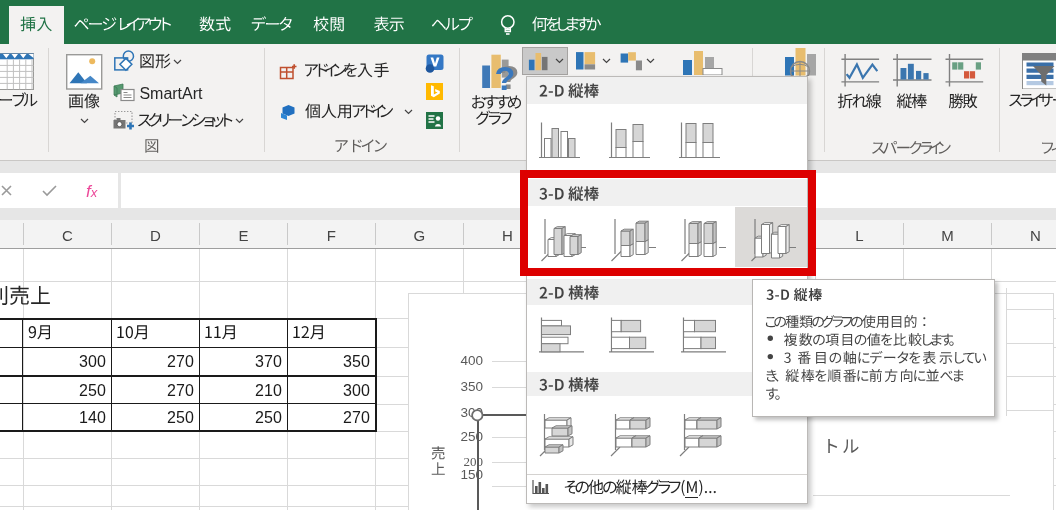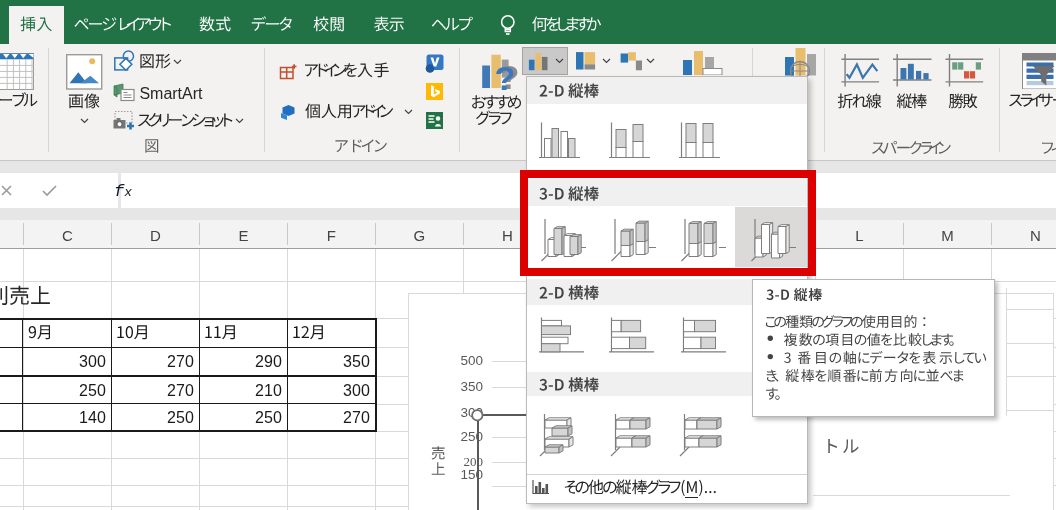--- a/index.html
+++ b/index.html
@@ -9,21 +9,21 @@
 </style></head><body>
 <div id="page">
 <div class="abs" style="left:0.0px;top:160.0px;width:1056.0px;height:60.0px;background:#e6e6e6"></div>
 <div class="abs" style="left:0.0px;top:159.5px;width:1056.0px;height:1.0px;background:#c9c7c5"></div>
 <div class="abs" style="left:0.0px;top:172.5px;width:117.7px;height:35.5px;background:#fff"></div>
 <div class="abs" style="left:120.6px;top:172.5px;width:935.4px;height:35.5px;background:#fff"></div>
 <svg class="abs" style="left:0;top:183px" width="110" height="16">
 <path d="M2 3 L11 12 M11 3 L2 12" stroke="#9a9a9a" stroke-width="1.6" fill="none"></path>
 <path d="M43 8 L47 12 L56 3" stroke="#9a9a9a" stroke-width="1.6" fill="none"></path>
 </svg>
-<div style="position:absolute;font-size:17.0px;color:#0f172a;font-family:Liberation Mono, monospace;white-space:pre;line-height:20.4px;left:86.0px;top:181.7px;margin-left:28px;"><i>f</i><i style="font-size:13px">x</i></div>
+<div style="position:absolute;font-size:17.0px;color:#ec4899;font-family:Liberation Sans, sans-serif;white-space:pre;line-height:20.4px;left:86.0px;top:181.7px;"><i>f</i><i style="font-size:13px">x</i></div>
 <div class="abs" style="left:0.0px;top:219.5px;width:1056.0px;height:29.0px;background:#f3f3f3"></div>
 <div class="abs" style="left:0.0px;top:248.0px;width:1056.0px;height:1.0px;background:#9e9e9e"></div>
 <div class="abs" style="left:23.4px;top:223.0px;width:1.0px;height:22.0px;background:#c9c9c9"></div>
 <div class="abs" style="left:111.4px;top:223.0px;width:1.0px;height:22.0px;background:#c9c9c9"></div>
 <div class="abs" style="left:199.4px;top:223.0px;width:1.0px;height:22.0px;background:#c9c9c9"></div>
 <div class="abs" style="left:287.4px;top:223.0px;width:1.0px;height:22.0px;background:#c9c9c9"></div>
 <div class="abs" style="left:375.4px;top:223.0px;width:1.0px;height:22.0px;background:#c9c9c9"></div>
 <div class="abs" style="left:463.4px;top:223.0px;width:1.0px;height:22.0px;background:#c9c9c9"></div>
 <div class="abs" style="left:551.4px;top:223.0px;width:1.0px;height:22.0px;background:#c9c9c9"></div>
 <div class="abs" style="left:639.4px;top:223.0px;width:1.0px;height:22.0px;background:#c9c9c9"></div>
@@ -63,21 +63,21 @@
 <div class="abs" style="left:0.0px;top:505.5px;width:408.0px;height:1.0px;background:#d9d9d9"></div>
 <div class="abs" style="left:375.4px;top:317.6px;width:680.6px;height:1.0px;background:#d9d9d9"></div>
 <div class="abs" style="left:375.4px;top:347.4px;width:680.6px;height:1.0px;background:#d9d9d9"></div>
 <div class="abs" style="left:375.4px;top:376.1px;width:680.6px;height:1.0px;background:#d9d9d9"></div>
 <div class="abs" style="left:375.4px;top:403.6px;width:680.6px;height:1.0px;background:#d9d9d9"></div>
 <div class="abs" style="left:375.4px;top:430.7px;width:680.6px;height:1.0px;background:#d9d9d9"></div>
 <svg class="jt" style="left:-54.5px;top:280.7px" width="107.0" height="28.6">
       <path transform="translate(0,22.26)" d="M12.6 -16.4H18.9V-14.9H14.1V1.7H12.6ZM1.4 -15.3H11.4V-13.9H1.4ZM0.9 -9.5H11.7V-8.1H0.9ZM5.6 -17.6H7.2V-14.5H5.6ZM2.7 -13.2 4 -13.5Q4.4 -12.7 4.7 -11.7Q4.9 -10.8 5 -10.1L3.6 -9.8Q3.6 -10.5 3.3 -11.4Q3.1 -12.4 2.7 -13.2ZM8.7 -13.6 10.3 -13.3Q9.9 -12.3 9.6 -11.4Q9.2 -10.4 8.8 -9.7L7.6 -10Q7.8 -10.5 8 -11.1Q8.2 -11.8 8.4 -12.4Q8.6 -13.1 8.7 -13.6ZM2.8 -0.9H9.8V0.5H2.8ZM2.3 -6.2H10.6V1.6H9V-4.8H3.8V1.7H2.3ZM18.5 -16.4H18.8L19.1 -16.5L20.2 -15.7Q19.6 -14.2 18.8 -12.5Q18 -10.8 17.3 -9.4Q18.4 -8.4 18.9 -7.5Q19.5 -6.6 19.7 -5.8Q19.9 -5 19.9 -4.3Q19.9 -3.3 19.7 -2.6Q19.5 -1.9 18.9 -1.5Q18.4 -1.1 17.5 -1Q17.1 -1 16.6 -1Q16.2 -1 15.7 -1Q15.7 -1.3 15.6 -1.8Q15.5 -2.2 15.3 -2.6Q15.7 -2.5 16.2 -2.5Q16.6 -2.5 16.9 -2.5Q17.2 -2.5 17.4 -2.6Q17.6 -2.6 17.8 -2.8Q18.1 -3 18.3 -3.4Q18.4 -3.8 18.4 -4.4Q18.4 -5.4 17.8 -6.6Q17.3 -7.8 15.7 -9.2Q16.1 -10 16.5 -10.9Q16.9 -11.8 17.2 -12.7Q17.6 -13.6 17.9 -14.5Q18.3 -15.3 18.5 -15.9Z M23.7 -13.5H29.5V-12.3H23.7ZM33.3 -13.5H39.3V-12.3H33.3ZM38.6 -16.6H40.2V-0.5Q40.2 0.3 40 0.7Q39.8 1.2 39.2 1.4Q38.7 1.6 37.7 1.6Q36.8 1.6 35.3 1.6Q35.3 1.4 35.2 1.1Q35.1 0.8 35 0.5Q34.9 0.2 34.7 0Q35.5 0 36.2 0.1Q36.8 0.1 37.3 0.1Q37.9 0.1 38.1 0.1Q38.4 0 38.5 -0.1Q38.6 -0.2 38.6 -0.5ZM23.8 -16.6H30.4V-8.9H23.8V-10.3H29V-15.3H23.8ZM39.4 -16.6V-15.3H33.9V-10.2H39.4V-8.9H32.4V-16.6ZM22.9 -16.6H24.5V1.7H22.9Z M54.5 -15.1H56V-3.5H54.5ZM59.6 -17.2H61.2V-0.4Q61.2 0.4 60.9 0.8Q60.7 1.2 60.2 1.4Q59.7 1.6 58.8 1.7Q57.9 1.7 56.4 1.7Q56.4 1.5 56.3 1.2Q56.2 0.9 56.1 0.6Q56 0.3 55.8 0.1Q57 0.1 57.9 0.1Q58.8 0.1 59.1 0.1Q59.3 0.1 59.5 -0Q59.6 -0.1 59.6 -0.4ZM46.7 -7.5H51.6V-6.1H46.7ZM51 -7.5H52.4Q52.4 -7.5 52.4 -7.4Q52.4 -7.3 52.4 -7.1Q52.4 -7 52.4 -6.9Q52.3 -4.2 52.2 -2.6Q52.1 -1 51.9 -0.2Q51.7 0.7 51.4 1Q51.2 1.3 50.8 1.4Q50.5 1.6 50.1 1.6Q49.6 1.6 48.9 1.6Q48.2 1.6 47.5 1.6Q47.4 1.3 47.3 0.9Q47.2 0.5 47 0.2Q47.8 0.3 48.5 0.3Q49.1 0.3 49.4 0.3Q49.7 0.3 49.9 0.3Q50 0.2 50.1 0.1Q50.4 -0.2 50.5 -0.9Q50.6 -1.7 50.8 -3.2Q50.9 -4.7 51 -7.3ZM45.4 -15.3V-11.2H50.8V-15.3ZM44 -16.7H52.3V-9.8H44ZM46.3 -10.3H47.9Q47.8 -8.7 47.6 -7Q47.4 -5.3 47 -3.6Q46.5 -2 45.8 -0.7Q45 0.7 43.8 1.7Q43.6 1.4 43.3 1.1Q43 0.8 42.7 0.6Q43.8 -0.3 44.5 -1.5Q45.2 -2.8 45.6 -4.3Q45.9 -5.7 46.1 -7.3Q46.2 -8.8 46.3 -10.3Z M64.4 -15.6H82.7V-14.1H64.4ZM66.3 -12H80.8V-10.6H66.3ZM64.9 -8.9H82.1V-4.9H80.5V-7.5H66.4V-4.9H64.9ZM72.6 -17.6H74.3V-11.3H72.6ZM75.1 -6.4H76.7V-0.8Q76.7 -0.4 76.8 -0.3Q77 -0.1 77.6 -0.1Q77.8 -0.1 78.2 -0.1Q78.5 -0.1 79 -0.1Q79.4 -0.1 79.9 -0.1Q80.3 -0.1 80.4 -0.1Q80.8 -0.1 81 -0.3Q81.2 -0.5 81.3 -1.1Q81.4 -1.7 81.4 -2.9Q81.6 -2.8 81.8 -2.6Q82.1 -2.5 82.4 -2.4Q82.6 -2.3 82.8 -2.3Q82.8 -0.8 82.5 -0.1Q82.3 0.7 81.9 1Q81.4 1.3 80.6 1.3Q80.4 1.3 80 1.3Q79.5 1.3 79 1.3Q78.5 1.3 78.1 1.3Q77.6 1.3 77.5 1.3Q76.5 1.3 76 1.1Q75.5 0.9 75.3 0.5Q75.1 0 75.1 -0.8ZM69.9 -6.4H71.5Q71.4 -4.8 71 -3.5Q70.7 -2.2 70 -1.2Q69.3 -0.2 68 0.5Q66.8 1.2 64.8 1.7Q64.8 1.5 64.6 1.2Q64.4 1 64.3 0.8Q64.1 0.5 63.9 0.4Q65.7 -0 66.9 -0.6Q68 -1.2 68.6 -2Q69.2 -2.9 69.5 -4Q69.8 -5 69.9 -6.4Z M93.9 -10.8H102.5V-9.3H93.9ZM85.1 -0.9H103.9V0.7H85.1ZM93 -17.3H94.6V-0.1H93Z" fill="#262626"></path>
     </svg>
 <div class="abs" style="left:407.6px;top:292.6px;width:646.0px;height:218.0px;background:#fff;border:1.2px solid #d9d9d9"></div>
-<div style="position:absolute;font-size:13.5px;color:#595959;font-family:'Liberation Sans',sans-serif;white-space:pre;line-height:16.2px;right:573.0px;top:353.3px;">500</div>
+<div style="position:absolute;font-size:13.5px;color:#595959;font-family:'Liberation Sans',sans-serif;white-space:pre;line-height:16.2px;right:573.0px;top:353.3px;">400</div>
 <div class="abs" style="left:492.0px;top:361.0px;width:34.5px;height:1.0px;background:#d9d9d9"></div>
 <div style="position:absolute;font-size:13.5px;color:#595959;font-family:'Liberation Sans',sans-serif;white-space:pre;line-height:16.2px;right:573.0px;top:379.3px;">350</div>
 <div class="abs" style="left:492.0px;top:387.0px;width:34.5px;height:1.0px;background:#d9d9d9"></div>
 <div style="position:absolute;font-size:13.5px;color:#595959;font-family:'Liberation Sans',sans-serif;white-space:pre;line-height:16.2px;right:573.0px;top:404.6px;">300</div>
 <div style="position:absolute;font-size:13.5px;color:#595959;font-family:'Liberation Sans',sans-serif;white-space:pre;line-height:16.2px;right:573.0px;top:429.3px;">250</div>
 <div class="abs" style="left:492.0px;top:437.0px;width:34.5px;height:1.0px;background:#d9d9d9"></div>
 <div style="position:absolute;font-size:13px;color:#595959;font-family:Liberation Serif, serif;white-space:pre;line-height:16.2px;right:573.0px;top:453.8px;">200</div>
 <div class="abs" style="left:492.0px;top:461.5px;width:34.5px;height:1.0px;background:#d9d9d9"></div>
 <div style="position:absolute;font-size:13.5px;color:#595959;font-family:'Liberation Sans',sans-serif;white-space:pre;line-height:16.2px;right:573.0px;top:467px;margin-left:27px;">150</div>
 <div class="abs" style="left:492.0px;top:486.0px;width:34.5px;height:1.0px;background:#d9d9d9"></div>
@@ -118,21 +118,21 @@
       <path transform="translate(0,16.96)" d="M1.4 0V-1.2H4V-10H1.9V-10.9Q2.7 -11 3.3 -11.2Q3.9 -11.5 4.4 -11.7H5.5V-1.2H7.8V0Z M13.3 0.2Q12.2 0.2 11.4 -0.5Q10.6 -1.1 10.1 -2.5Q9.7 -3.9 9.7 -5.9Q9.7 -7.9 10.1 -9.3Q10.6 -10.6 11.4 -11.3Q12.2 -11.9 13.3 -11.9Q14.4 -11.9 15.3 -11.3Q16.1 -10.6 16.5 -9.3Q17 -7.9 17 -5.9Q17 -3.9 16.5 -2.5Q16.1 -1.1 15.3 -0.5Q14.4 0.2 13.3 0.2ZM13.3 -1Q14 -1 14.5 -1.5Q15 -2 15.3 -3.1Q15.6 -4.2 15.6 -5.9Q15.6 -7.6 15.3 -8.7Q15 -9.8 14.5 -10.3Q14 -10.8 13.3 -10.8Q12.7 -10.8 12.2 -10.3Q11.7 -9.8 11.4 -8.7Q11.1 -7.6 11.1 -5.9Q11.1 -4.2 11.4 -3.1Q11.7 -2 12.2 -1.5Q12.7 -1 13.3 -1Z M21.8 -12.6H30.2V-11.4H21.8ZM21.8 -8.7H30.2V-7.6H21.8ZM21.7 -4.9H30.2V-3.7H21.7ZM21.1 -12.6H22.3V-7.7Q22.3 -6.6 22.2 -5.4Q22.1 -4.3 21.8 -3Q21.4 -1.8 20.8 -0.7Q20.2 0.4 19.1 1.3Q19 1.2 18.9 1Q18.7 0.8 18.5 0.7Q18.4 0.5 18.2 0.4Q19.2 -0.4 19.8 -1.4Q20.3 -2.4 20.6 -3.5Q20.9 -4.6 21 -5.6Q21.1 -6.7 21.1 -7.7ZM29.6 -12.6H30.9V-0.5Q30.9 0.1 30.7 0.5Q30.5 0.8 30.1 1Q29.6 1.1 28.8 1.2Q27.9 1.2 26.7 1.2Q26.6 1 26.5 0.8Q26.4 0.6 26.3 0.3Q26.2 0.1 26.1 -0.1Q26.8 -0 27.4 -0Q28 -0 28.5 -0Q29 -0 29.1 -0Q29.4 -0 29.5 -0.1Q29.6 -0.2 29.6 -0.5Z" fill="#1a1a1a"></path>
     </svg>
 <svg class="jt" style="left:204.2px;top:321.3px" width="35.8" height="21.8">
       <path transform="translate(0,16.96)" d="M1.4 0V-1.2H4V-10H1.9V-10.9Q2.7 -11 3.3 -11.2Q3.9 -11.5 4.4 -11.7H5.5V-1.2H7.8V0Z M10.3 0V-1.2H12.9V-10H10.8V-10.9Q11.6 -11 12.2 -11.2Q12.8 -11.5 13.2 -11.7H14.4V-1.2H16.7V0Z M21.8 -12.6H30.2V-11.4H21.8ZM21.8 -8.7H30.2V-7.6H21.8ZM21.7 -4.9H30.2V-3.7H21.7ZM21.1 -12.6H22.3V-7.7Q22.3 -6.6 22.2 -5.4Q22.1 -4.3 21.8 -3Q21.4 -1.8 20.8 -0.7Q20.2 0.4 19.1 1.3Q19 1.2 18.9 1Q18.7 0.8 18.5 0.7Q18.4 0.5 18.2 0.4Q19.2 -0.4 19.8 -1.4Q20.3 -2.4 20.6 -3.5Q20.9 -4.6 21 -5.6Q21.1 -6.7 21.1 -7.7ZM29.6 -12.6H30.9V-0.5Q30.9 0.1 30.7 0.5Q30.5 0.8 30.1 1Q29.6 1.1 28.8 1.2Q27.9 1.2 26.7 1.2Q26.6 1 26.5 0.8Q26.4 0.6 26.3 0.3Q26.2 0.1 26.1 -0.1Q26.8 -0 27.4 -0Q28 -0 28.5 -0Q29 -0 29.1 -0Q29.4 -0 29.5 -0.1Q29.6 -0.2 29.6 -0.5Z" fill="#1a1a1a"></path>
     </svg>
 <svg class="jt" style="left:292.2px;top:321.3px" width="35.8" height="21.8">
       <path transform="translate(0,16.96)" d="M1.4 0V-1.2H4V-10H1.9V-10.9Q2.7 -11 3.3 -11.2Q3.9 -11.5 4.4 -11.7H5.5V-1.2H7.8V0Z M9.6 0V-0.9Q11.4 -2.5 12.6 -3.8Q13.8 -5.1 14.4 -6.3Q15 -7.4 15 -8.4Q15 -9.1 14.7 -9.6Q14.5 -10.2 14 -10.5Q13.5 -10.8 12.8 -10.8Q12.1 -10.8 11.5 -10.4Q10.9 -10 10.4 -9.4L9.5 -10.2Q10.2 -11 11 -11.5Q11.9 -11.9 13 -11.9Q14 -11.9 14.8 -11.5Q15.6 -11.1 16 -10.3Q16.4 -9.5 16.4 -8.5Q16.4 -7.3 15.8 -6.1Q15.2 -4.9 14.2 -3.7Q13.2 -2.5 11.8 -1.1Q12.3 -1.2 12.8 -1.2Q13.3 -1.3 13.7 -1.3H17V0Z M21.8 -12.6H30.2V-11.4H21.8ZM21.8 -8.7H30.2V-7.6H21.8ZM21.7 -4.9H30.2V-3.7H21.7ZM21.1 -12.6H22.3V-7.7Q22.3 -6.6 22.2 -5.4Q22.1 -4.3 21.8 -3Q21.4 -1.8 20.8 -0.7Q20.2 0.4 19.1 1.3Q19 1.2 18.9 1Q18.7 0.8 18.5 0.7Q18.4 0.5 18.2 0.4Q19.2 -0.4 19.8 -1.4Q20.3 -2.4 20.6 -3.5Q20.9 -4.6 21 -5.6Q21.1 -6.7 21.1 -7.7ZM29.6 -12.6H30.9V-0.5Q30.9 0.1 30.7 0.5Q30.5 0.8 30.1 1Q29.6 1.1 28.8 1.2Q27.9 1.2 26.7 1.2Q26.6 1 26.5 0.8Q26.4 0.6 26.3 0.3Q26.2 0.1 26.1 -0.1Q26.8 -0 27.4 -0Q28 -0 28.5 -0Q29 -0 29.1 -0Q29.4 -0 29.5 -0.1Q29.6 -0.2 29.6 -0.5Z" fill="#1a1a1a"></path>
     </svg>
 <div style="position:absolute;font-size:16.0px;color:#1a1a1a;font-family:'Liberation Sans',sans-serif;white-space:pre;line-height:19.2px;right:950.2px;top:352.4px;">300</div>
 <div style="position:absolute;font-size:16.0px;color:#1a1a1a;font-family:'Liberation Sans',sans-serif;white-space:pre;line-height:19.2px;right:862.2px;top:352.4px;">270</div>
-<div style="position:absolute;font-size:16.0px;color:#1a1a1a;font-family:'Liberation Sans',sans-serif;white-space:pre;line-height:19.2px;right:774.2px;top:352.4px;">290</div>
+<div style="position:absolute;font-size:16.0px;color:#1a1a1a;font-family:'Liberation Sans',sans-serif;white-space:pre;line-height:19.2px;right:774.2px;top:352.4px;">370</div>
 <div style="position:absolute;font-size:16.0px;color:#1a1a1a;font-family:'Liberation Sans',sans-serif;white-space:pre;line-height:19.2px;right:686.2px;top:352.4px;">350</div>
 <div style="position:absolute;font-size:16.0px;color:#1a1a1a;font-family:'Liberation Sans',sans-serif;white-space:pre;line-height:19.2px;right:950.2px;top:380.5px;">250</div>
 <div style="position:absolute;font-size:16.0px;color:#1a1a1a;font-family:'Liberation Sans',sans-serif;white-space:pre;line-height:19.2px;right:862.2px;top:380.5px;">270</div>
 <div style="position:absolute;font-size:16.0px;color:#1a1a1a;font-family:'Liberation Sans',sans-serif;white-space:pre;line-height:19.2px;right:774.2px;top:380.5px;">210</div>
 <div style="position:absolute;font-size:16.0px;color:#1a1a1a;font-family:'Liberation Sans',sans-serif;white-space:pre;line-height:19.2px;right:686.2px;top:380.5px;">300</div>
 <div style="position:absolute;font-size:16.0px;color:#1a1a1a;font-family:'Liberation Sans',sans-serif;white-space:pre;line-height:19.2px;right:950.2px;top:407.8px;">140</div>
 <div style="position:absolute;font-size:16.0px;color:#1a1a1a;font-family:'Liberation Sans',sans-serif;white-space:pre;line-height:19.2px;right:862.2px;top:407.8px;">250</div>
 <div style="position:absolute;font-size:16.0px;color:#1a1a1a;font-family:'Liberation Sans',sans-serif;white-space:pre;line-height:19.2px;right:774.2px;top:407.8px;">250</div>
 <div style="position:absolute;font-size:16.0px;color:#1a1a1a;font-family:'Liberation Sans',sans-serif;white-space:pre;line-height:19.2px;right:686.2px;top:407.8px;">270</div>
 <div class="abs" style="left:0.0px;top:0.0px;width:1056.0px;height:44.0px;background:#217346"></div>

